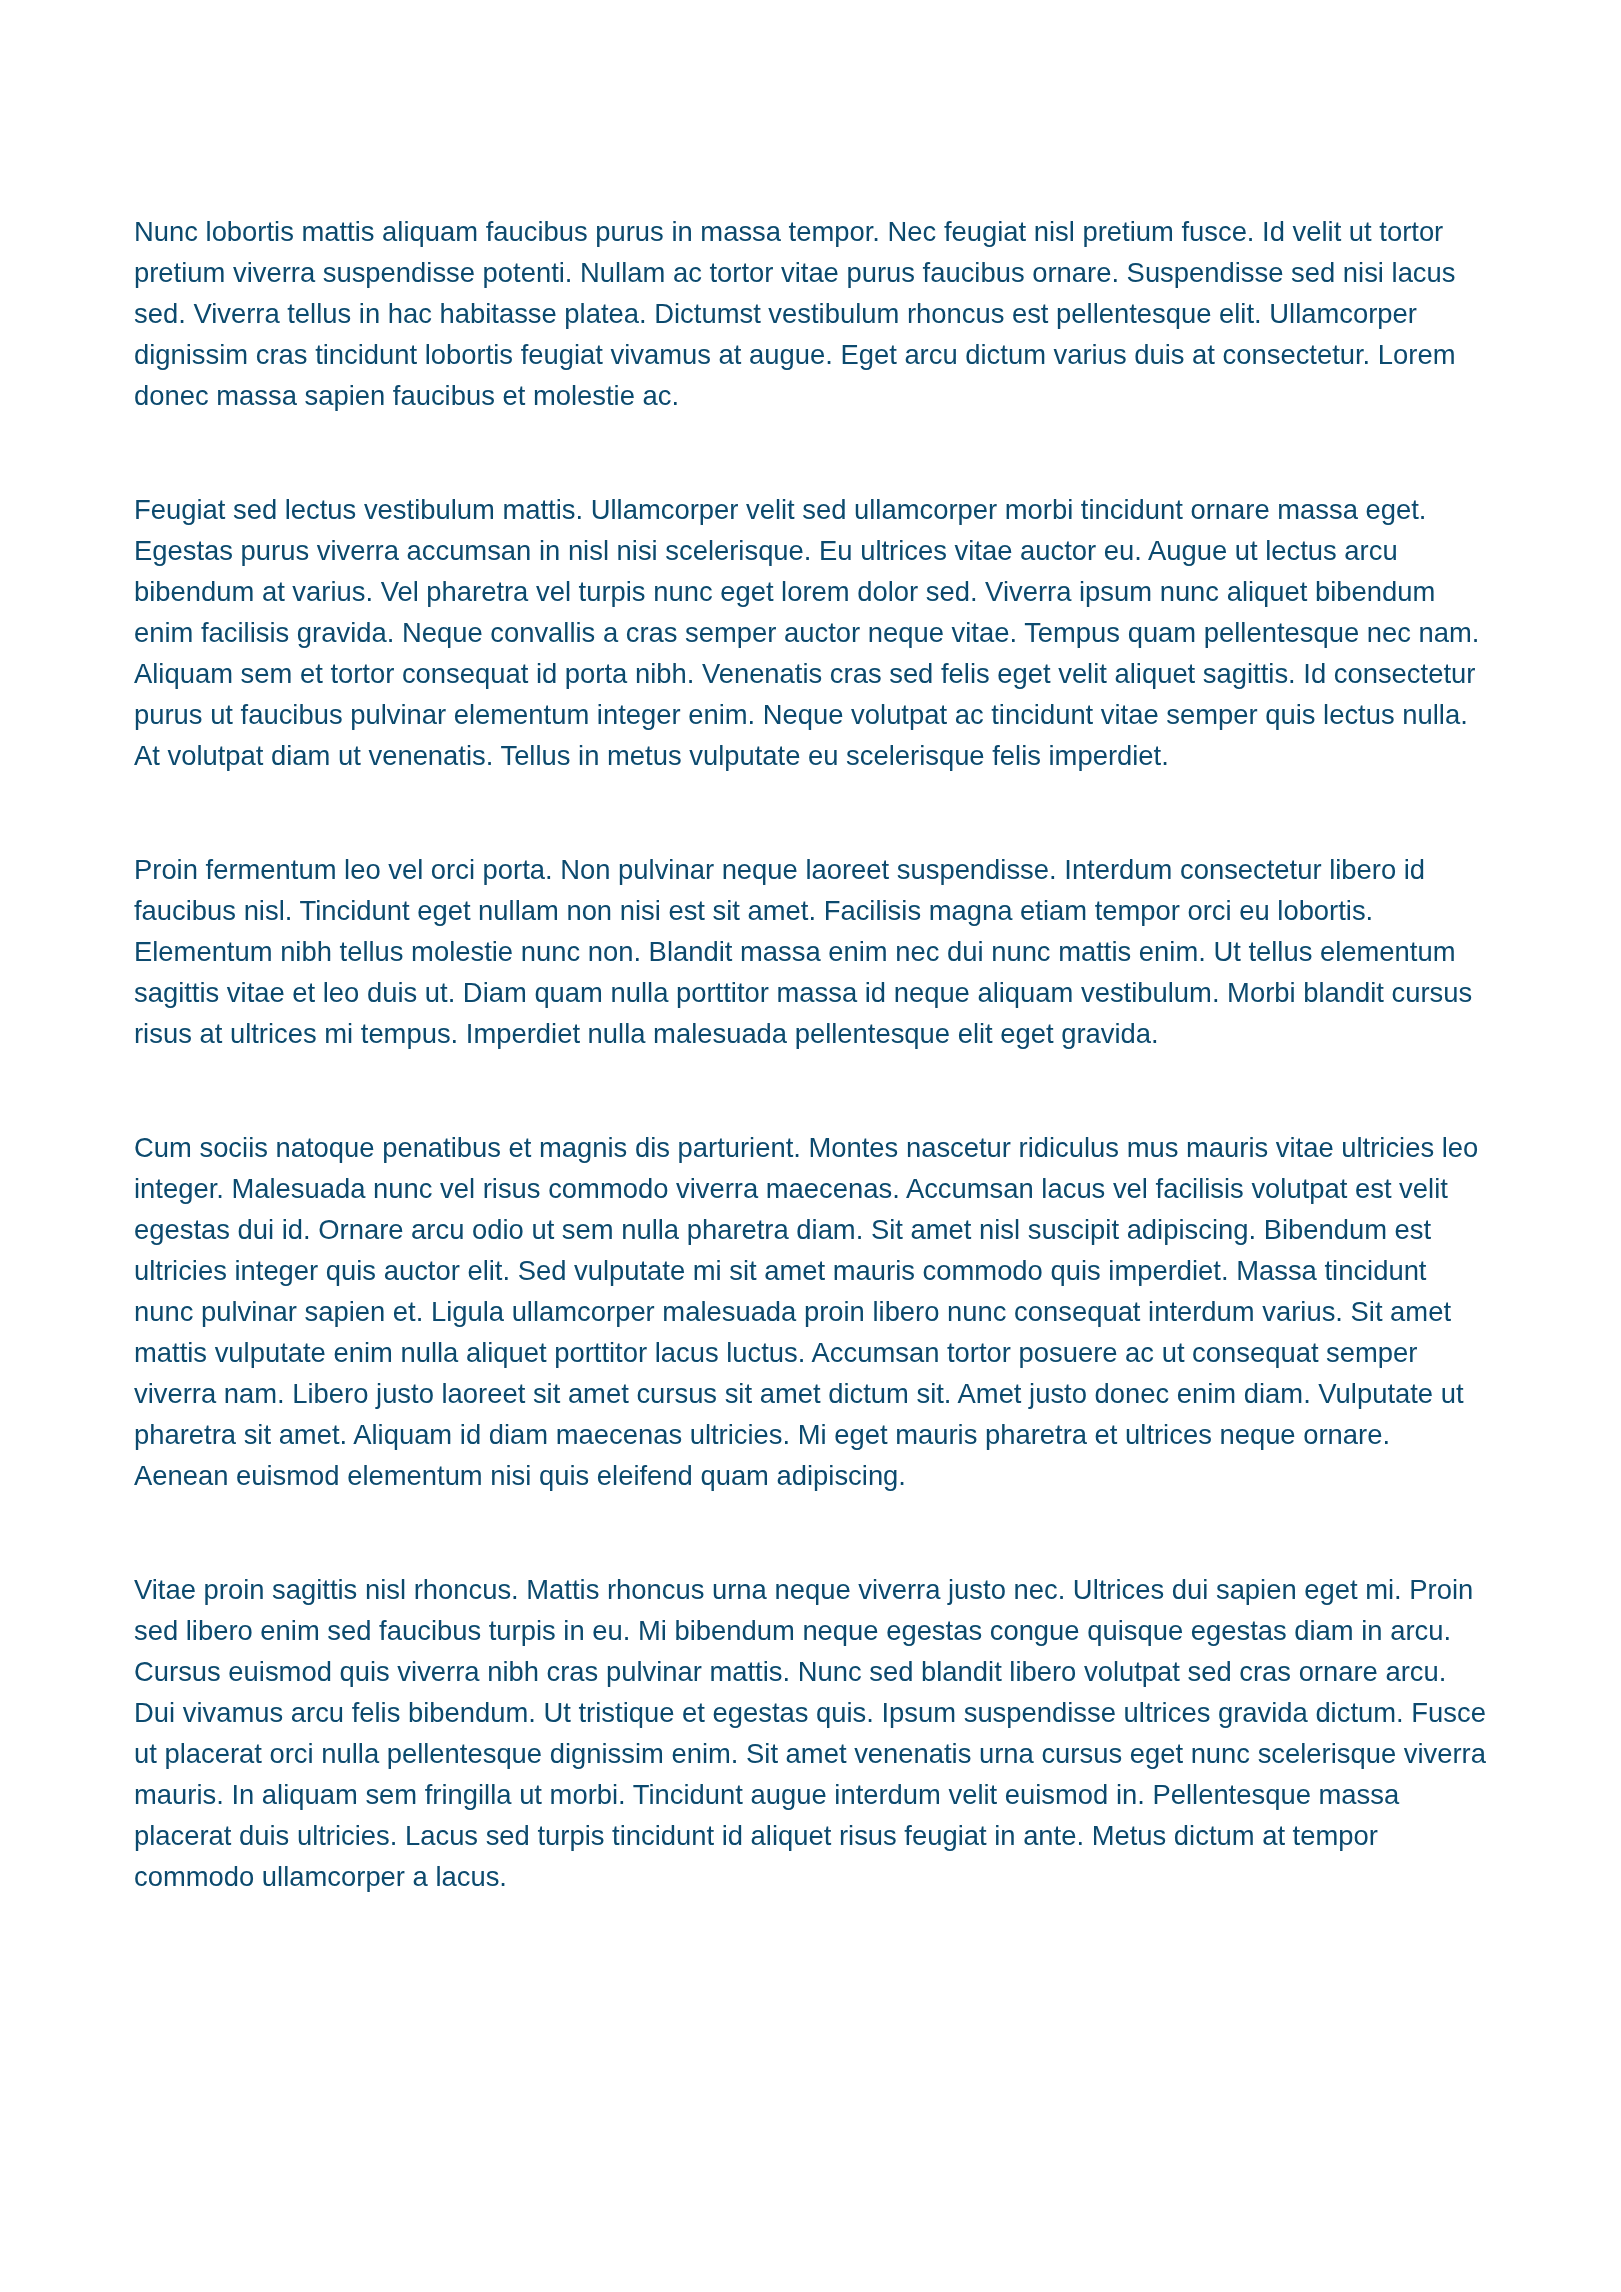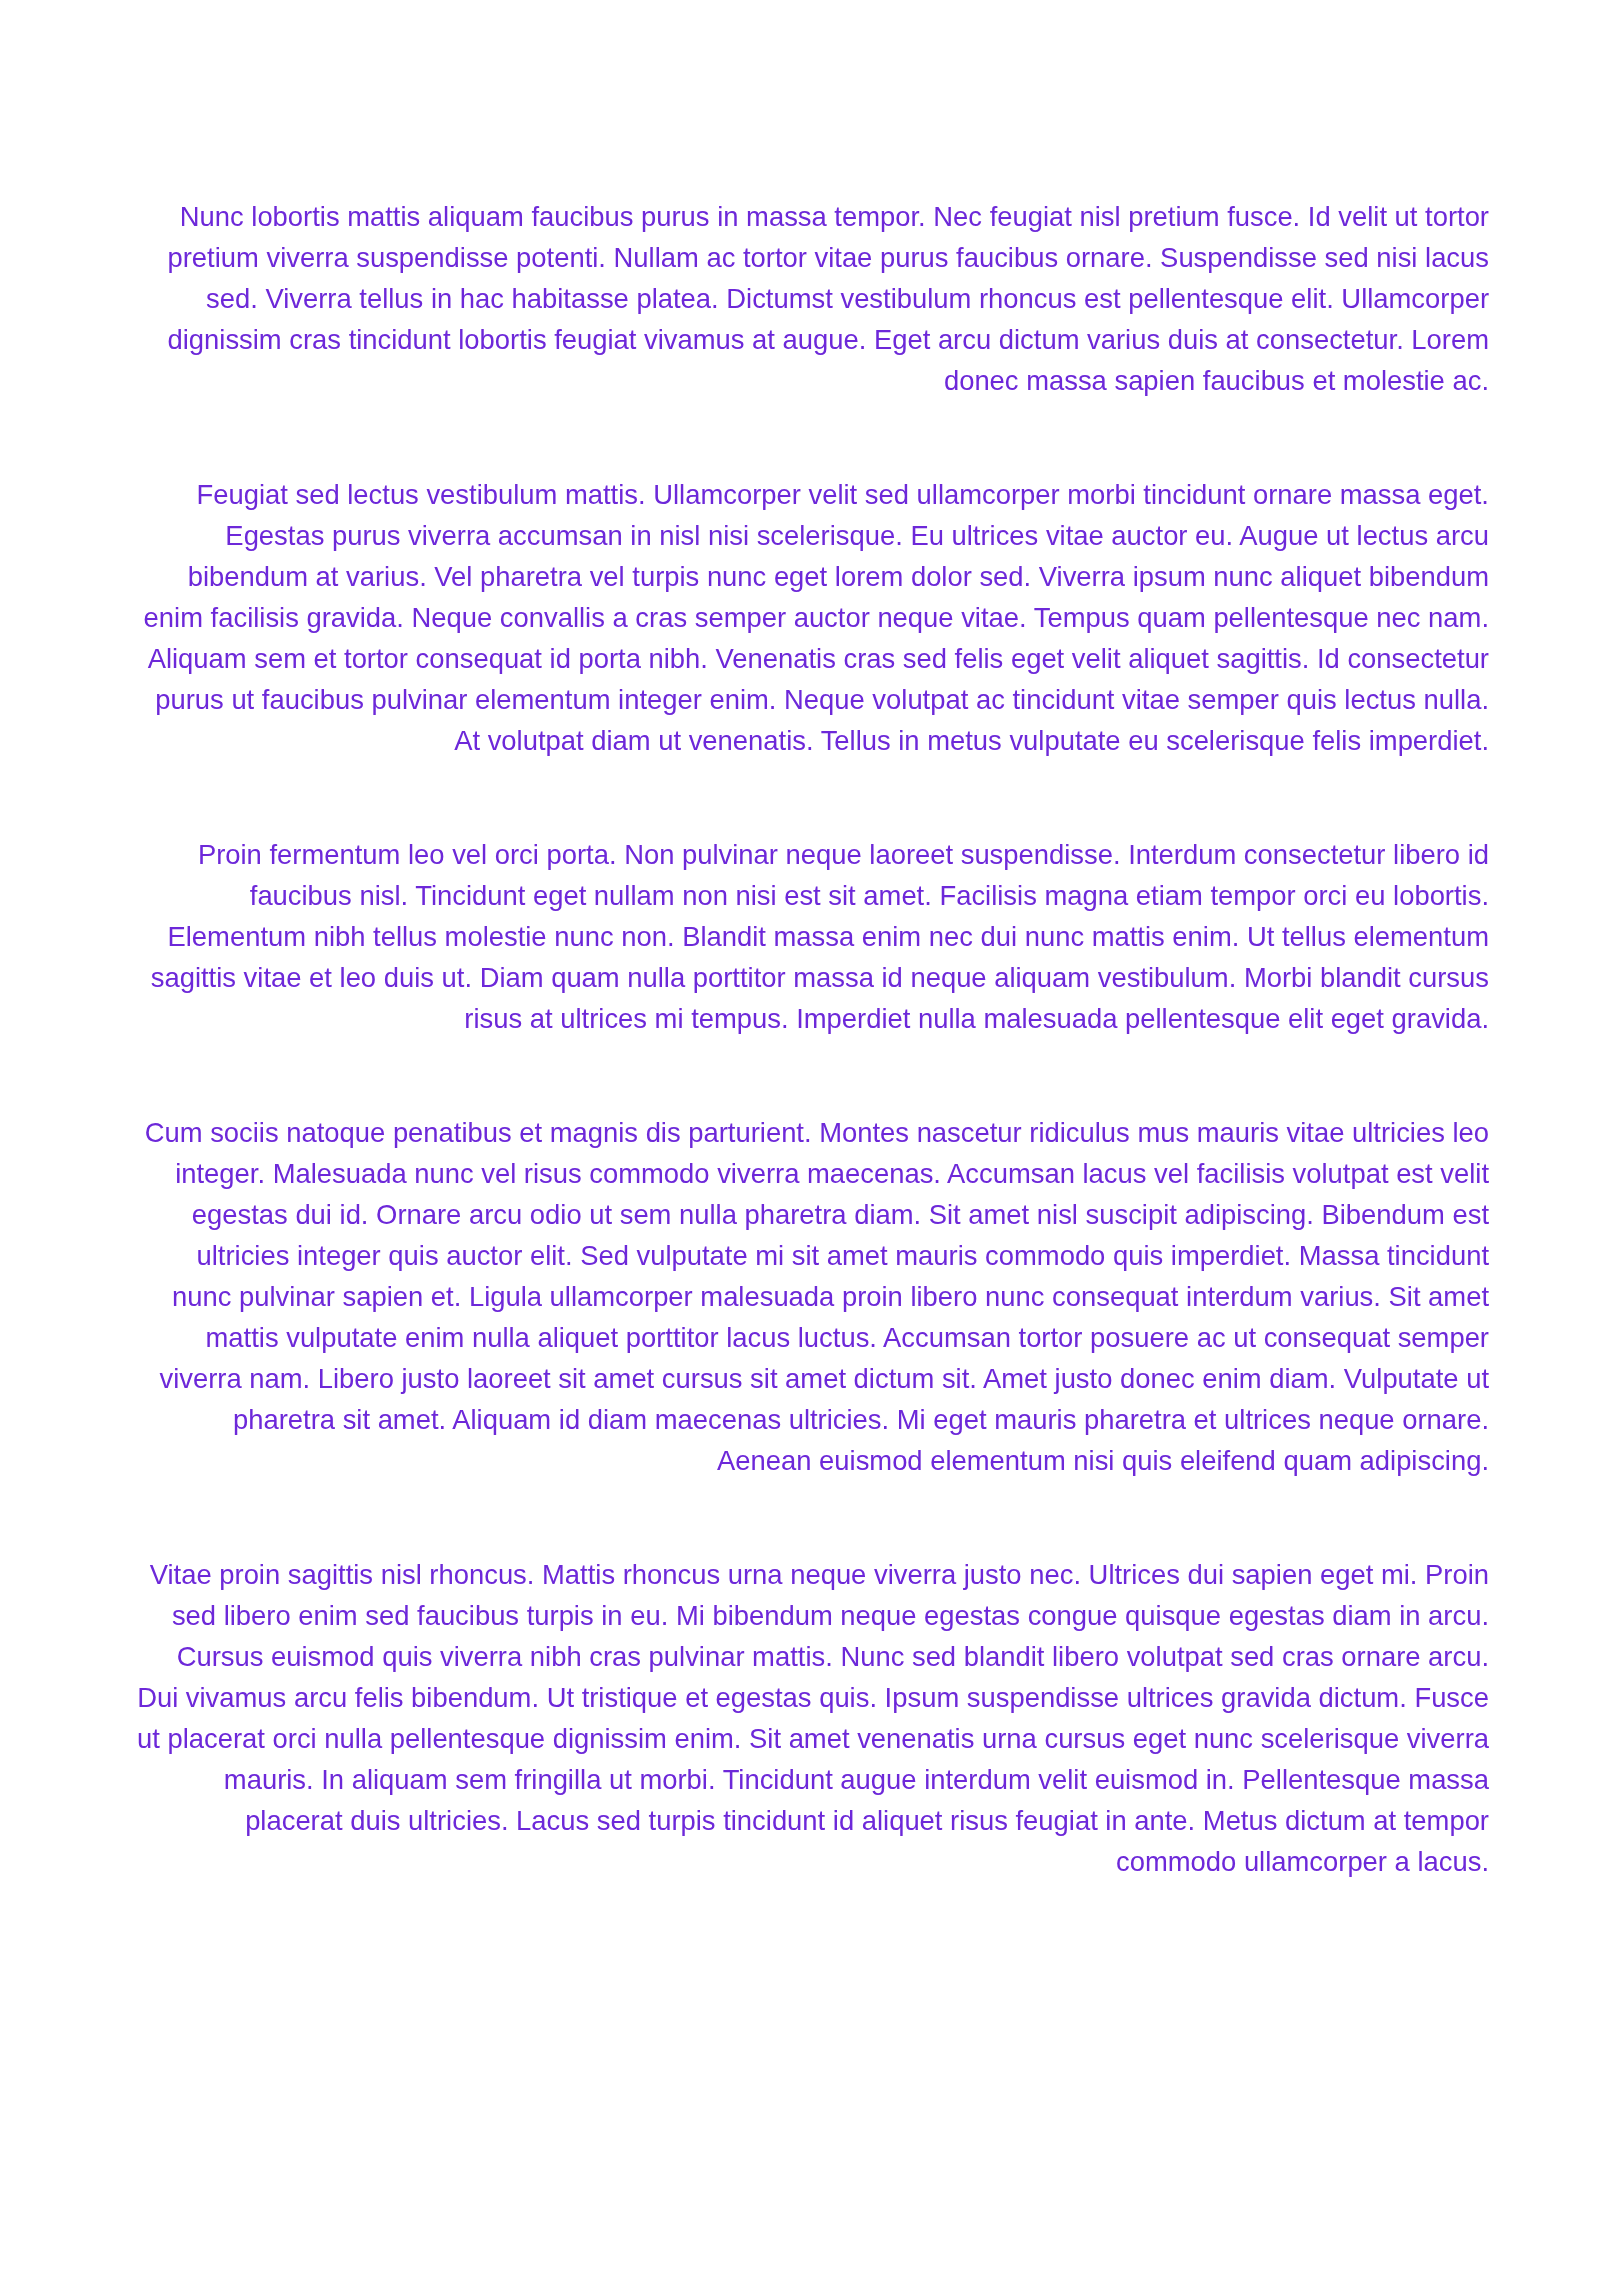--- a/index.html
+++ b/index.html
@@ -15,25 +15,25 @@
     overflow: hidden;
     font-family: "Liberation Sans", "DejaVu Sans", sans-serif;
   }
   .page-content {
     position: absolute;
     top: 196px;
     left: 134px;
     width: 1355px;
   }
   .page-content p {
-    margin: 0 0 73px 0;
+    margin: 15px 0 73px 0;
     font-size: 27.4px;
     line-height: 41px;
-    color: #6d28d9;
-    text-align: right;
+    color: #0c4a6e;
+    text-align: left;
     letter-spacing: 0;
   }
 </style>
 </head>
 <body>
 
 <div class="page">
   <div class="page-content">
     <p>Nunc lobortis mattis aliquam faucibus purus in massa tempor. Nec feugiat nisl pretium fusce. Id velit ut tortor pretium viverra suspendisse potenti. Nullam ac tortor vitae purus faucibus ornare. Suspendisse sed nisi lacus sed. Viverra tellus in hac habitasse platea. Dictumst vestibulum rhoncus est pellentesque elit. Ullamcorper dignissim cras tincidunt lobortis feugiat vivamus at augue. Eget arcu dictum varius duis at consectetur. Lorem donec massa sapien faucibus et molestie ac.</p>
     <p>Feugiat sed lectus vestibulum mattis. Ullamcorper velit sed ullamcorper morbi tincidunt ornare massa eget. Egestas purus viverra accumsan in nisl nisi scelerisque. Eu ultrices vitae auctor eu. Augue ut lectus arcu bibendum at varius. Vel pharetra vel turpis nunc eget lorem dolor sed. Viverra ipsum nunc aliquet bibendum enim facilisis gravida. Neque convallis a cras semper auctor neque vitae. Tempus quam pellentesque nec nam. Aliquam sem et tortor consequat id porta nibh. Venenatis cras sed felis eget velit aliquet sagittis. Id consectetur purus ut faucibus pulvinar elementum integer enim. Neque volutpat ac tincidunt vitae semper quis lectus nulla. At volutpat diam ut venenatis. Tellus in metus vulputate eu scelerisque felis imperdiet.</p>

